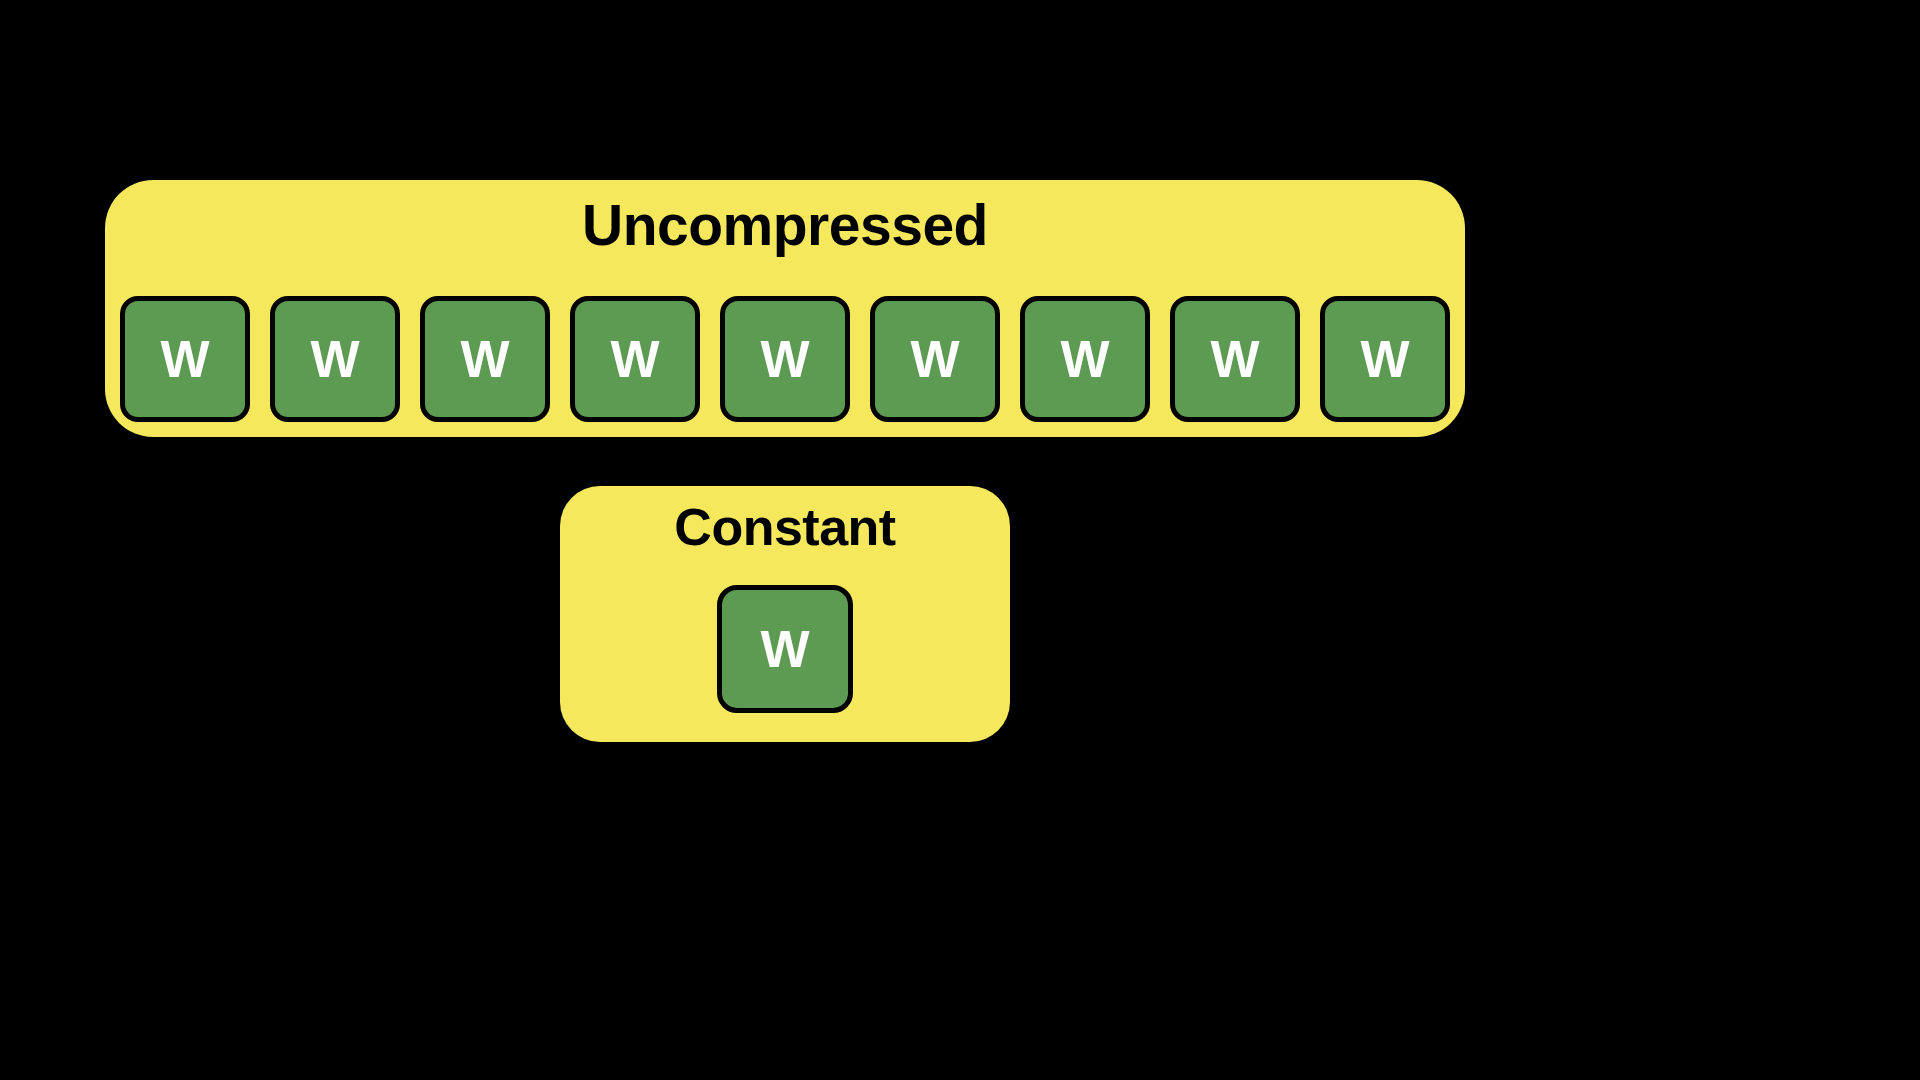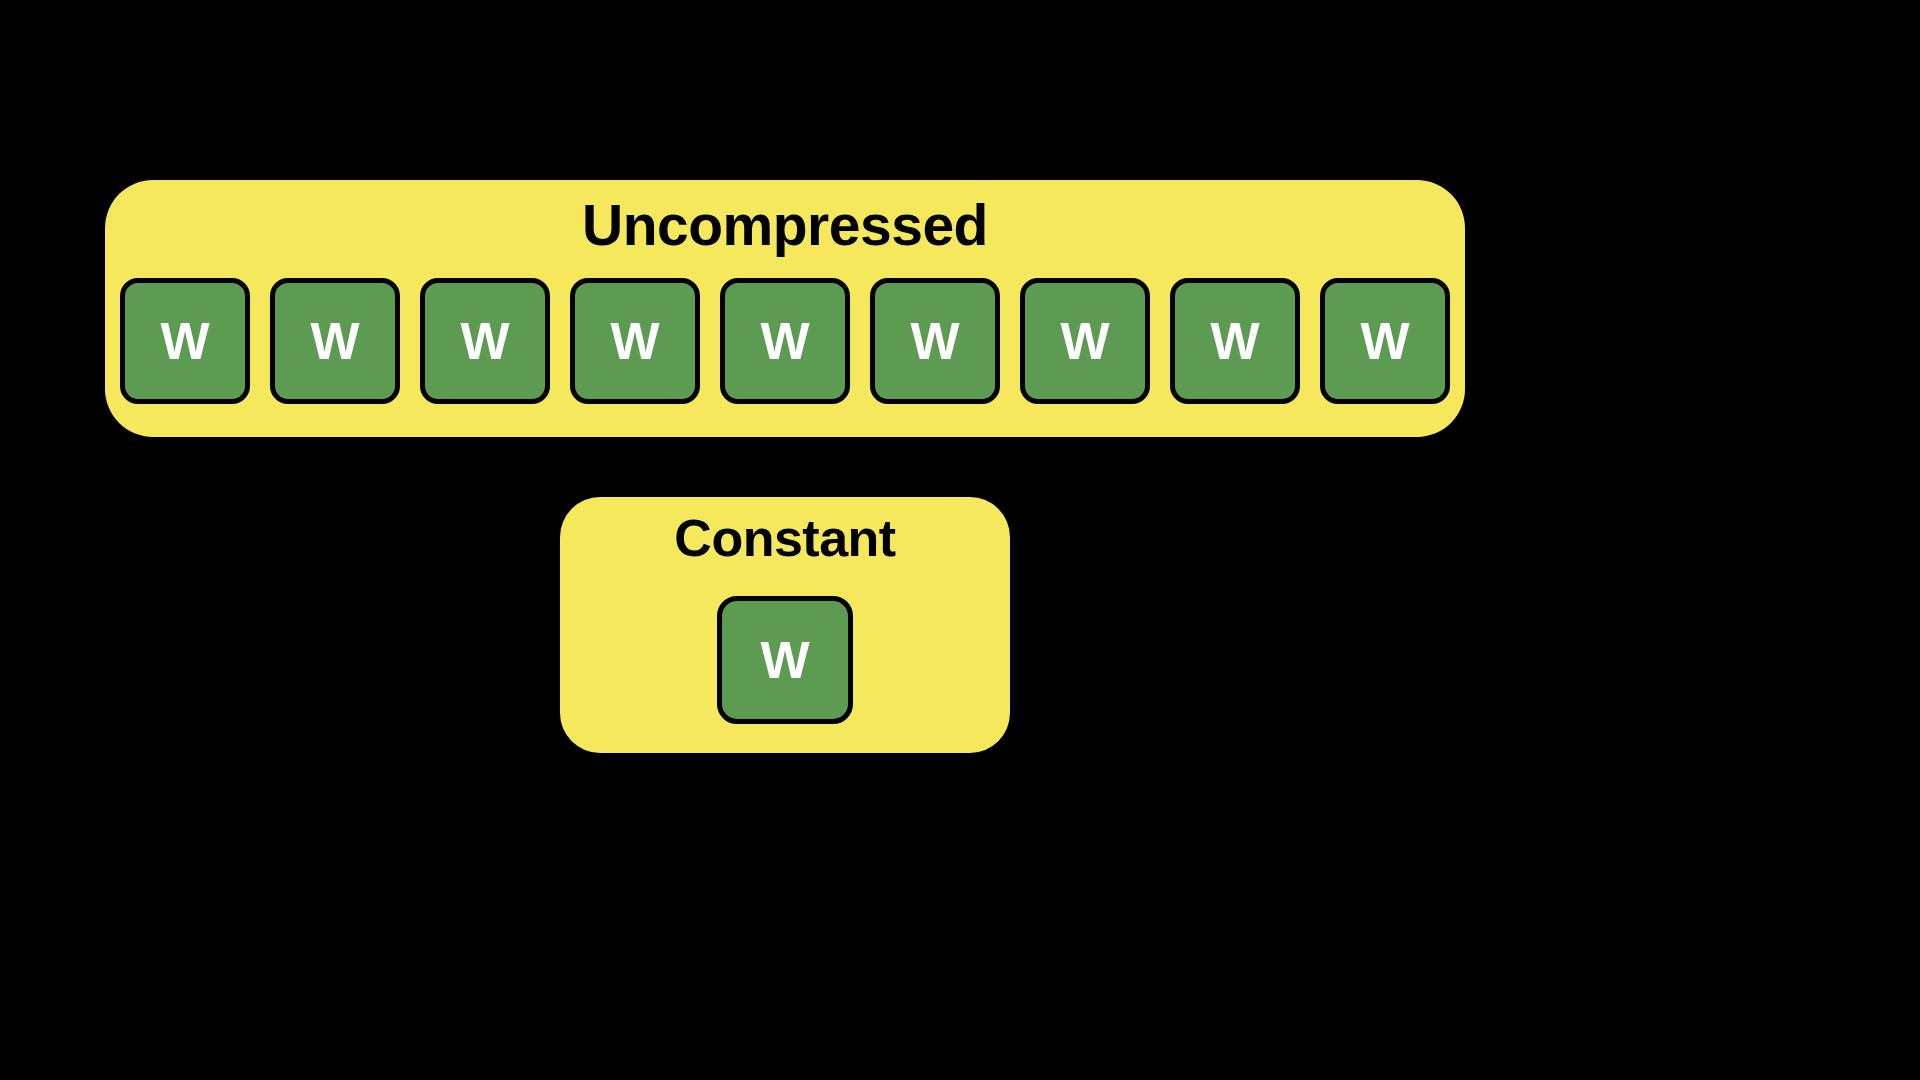--- a/index.html
+++ b/index.html
@@ -32,25 +32,26 @@
     align-items: center;
   }
 
   .group-card.uncompressed {
     left: 105px;
     top: 180px;
     width: 1360px;
     height: 257px;
     border-radius: 48px;
     padding-top: 16px;
+    gap: 18px;
   }
 
   .group-card.constant {
     left: 560px;
-    top: 497px;
+    top: 486px;
     width: 450px;
     height: 256px;
     border-radius: 40px;
     padding-top: 14px;
   }
 
   .group-title {
     font-weight: bold;
     color: #000000;
     letter-spacing: -0.5px;

